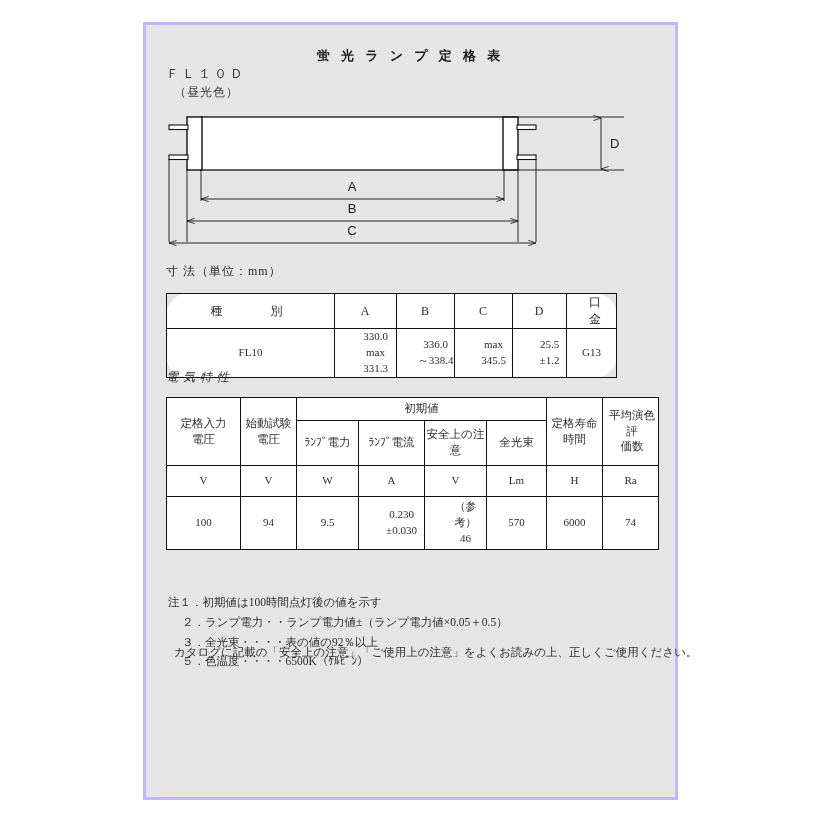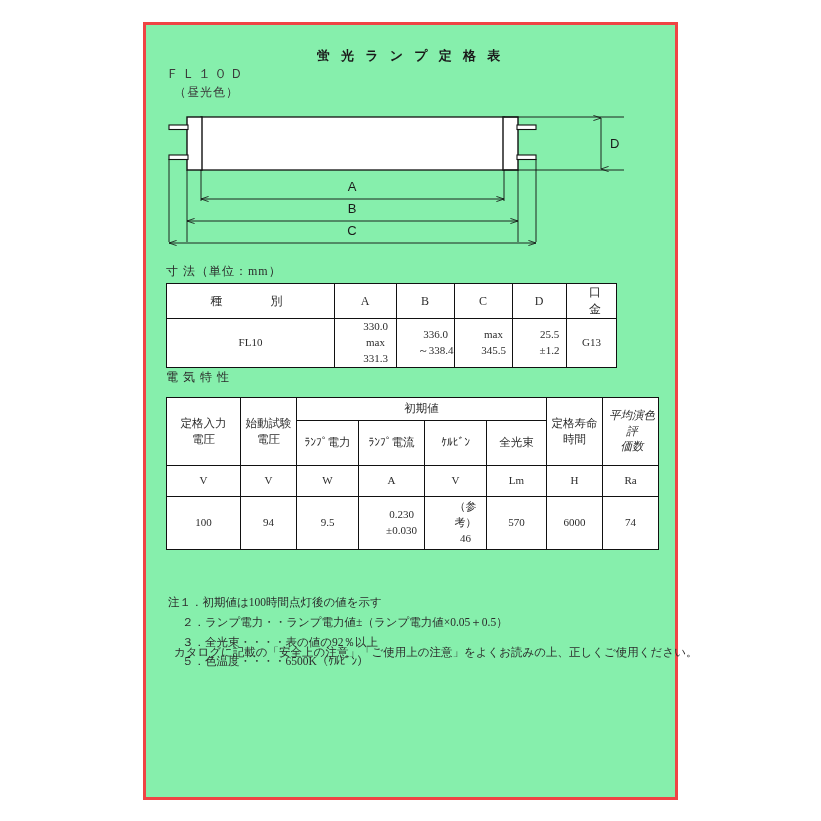--- a/index.html
+++ b/index.html
@@ -16,23 +16,23 @@
     overflow: hidden;
   }
 
   
   .sheet {
     position: absolute;
     left: 143px;
     top: 22px;
     width: 535px;
     height: 778px;
-    border: 3px solid #ef4444;
+    border: 3px solid #c4b5fd;
     box-sizing: border-box;
-    background: #86efac;
+    background: #e5e5e5;
   }
 
   .sheet-inner {
     position: absolute;
     left: 0; top: 0; right: 0; bottom: 0;
   }
 
   
   .doc-title {
     position: absolute;
@@ -75,43 +75,44 @@
   .lamp-figure svg { display: block; }
 
   
   .caption {
     position: absolute;
     font-size: 12px;
     letter-spacing: 1px;
     color: #2a2a2a;
   }
   .caption-dim { left: 20px; top: 238px; }
-  .caption-elec { left: 20px; top: 344px; }
+  .caption-elec { left: 20px; top: 344px; font-style: italic; }
 
   
   table.spec {
     position: absolute;
     border-collapse: collapse;
     background: #ffffff;
     table-layout: fixed;
   }
   table.spec td, table.spec th {
     border: 1px solid #111111;
     text-align: center;
     vertical-align: middle;
     font-weight: normal;
     color: #2c2c2c;
     padding: 0;
   }
 
   
   .table-dim {
     left: 20px;
-    top: 258px;
+    top: 268px;
     width: 450px;
+    border-radius: 23px;
   }
   .table-dim th { height: 30px; font-size: 12px; letter-spacing: 1px; }
   .table-dim td { height: 47px; font-size: 11px; line-height: 1.45; }
   .table-dim .kind-head { letter-spacing: 8px; }
   .table-dim .kuchigane-head { letter-spacing: 5px; padding-left: 12px; }
   .num-lines { display: block; margin-left: 20px; }
   .num-lines span { display: block; }
 
   
   .table-elec {
@@ -122,21 +123,20 @@
   .table-elec th { font-size: 11.5px; line-height: 1.35; }
   .table-elec td { font-size: 11px; line-height: 1.45; }
   .h-group { height: 22px; }
   .h-main { height: 44px; }
   .h-unit { height: 30px; font-size: 12px; }
   .r-value { height: 52px; }
   .hw-kana { font-size: 10.5px; }
   .left-head {
     text-align: right;
     padding-left: 3px !important;
-    font-style: italic;
   }
 
   
   .notes {
     position: absolute;
     left: 22px;
     top: 528px;
     width: 500px;
     font-size: 11.5px;
     line-height: 1.72;
@@ -321,21 +321,21 @@
 電圧</th>
         <th colspan="4" class="h-group">初期値</th>
         <th rowspan="2" style="white-space:pre-line">定格寿命
 時間</th>
         <th rowspan="2" class="left-head" style="white-space:pre-line">平均演色評
 価数</th>
       </tr>
       <tr>
         <th class="h-main hw-kana">ﾗﾝﾌﾟ電力</th>
         <th class="h-main hw-kana">ﾗﾝﾌﾟ電流</th>
-        <th class="h-main hw-kana">ｹﾙﾋﾞﾝ</th>
+        <th class="h-main hw-kana">安全上の注意</th>
         <th class="h-main">全光束</th>
       </tr>
       <tr>
         <td class="h-unit">V</td>
         <td class="h-unit">V</td>
         <td class="h-unit">W</td>
         <td class="h-unit">A</td>
         <td class="h-unit">V</td>
         <td class="h-unit">Lm</td>
         <td class="h-unit">H</td>

